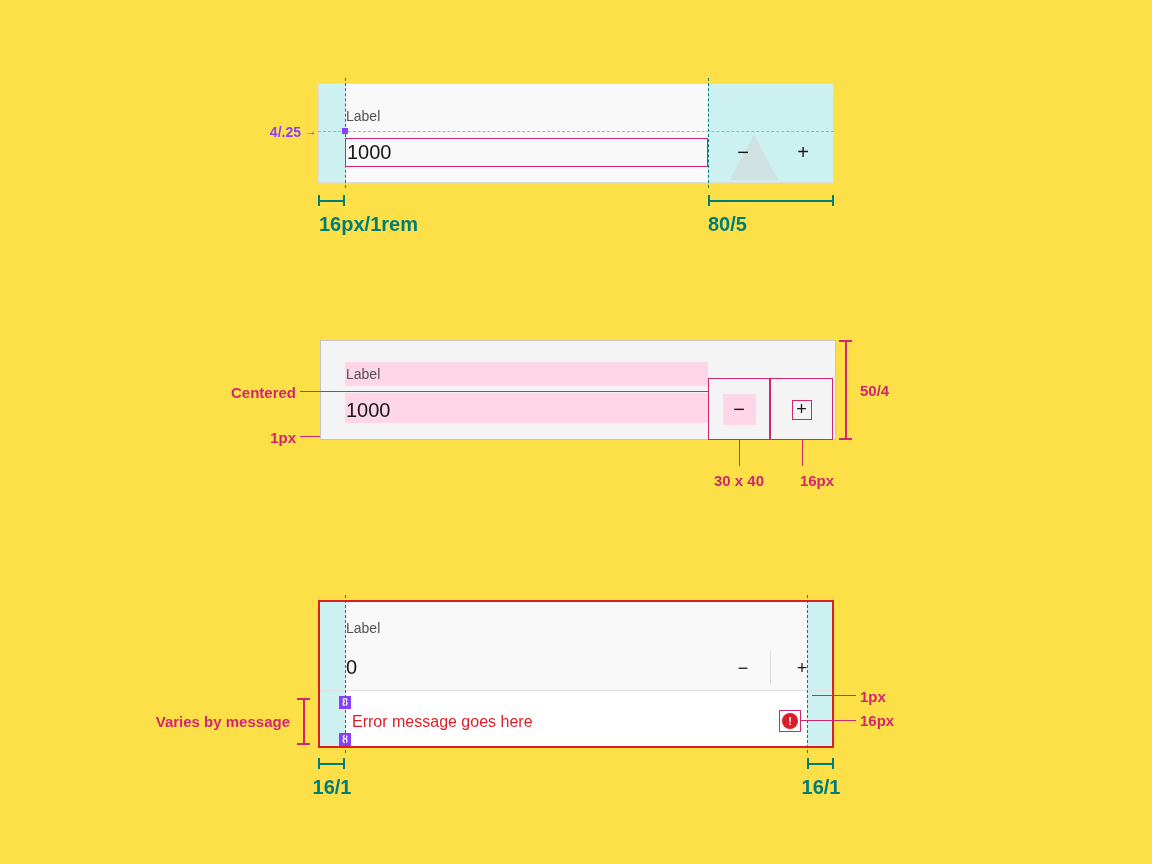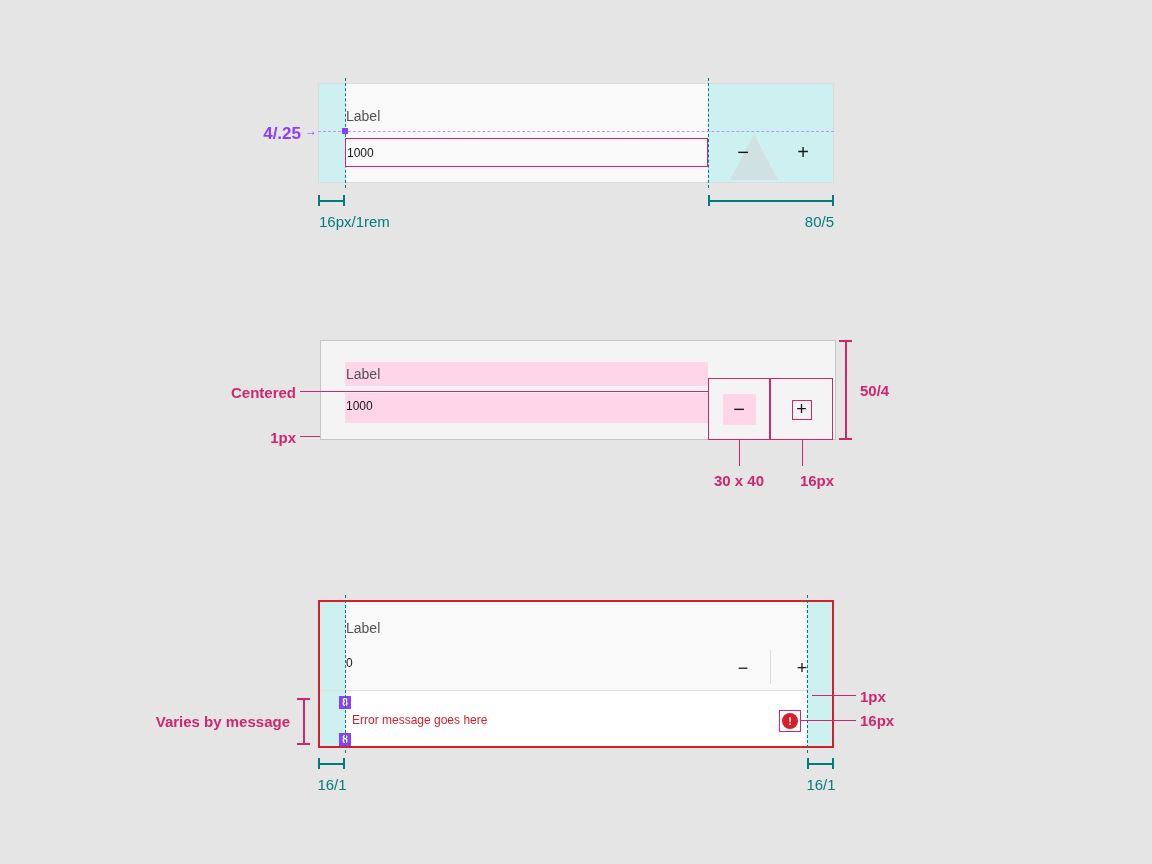--- a/index.html
+++ b/index.html
@@ -4,37 +4,37 @@
 <style>
   :root{
     --teal-fill:#cdf1f1; --teal-line:#007d79; --magenta:#d02670;
     --purple:#8a3ffc; --purple-light:#be95ff; --red:#da1e28;
     --pink:#ffd6e8; --field-bg:#f4f4f4; --field-bg-light:#f9f9f9;
     --border-gray:#c6c6c6; --divider:#e0e0e0; --label-gray:#525252;
     --text-dark:#161616; --triangle-gray:#d4d4d4;
   }
   *{margin:0;padding:0;box-sizing:border-box;}
   body{background:#fff;}
-  .canvas{position:relative;width:1152px;height:864px;background:#e5e5e5;
+  .canvas{position:relative;width:1152px;height:864px;background:#fde047;
           font-family:"Liberation Sans",sans-serif;overflow:hidden;}
   .abs{position:absolute;}
   .spec{position:absolute;}
   .label-text{font-size:14px;color:var(--label-gray);white-space:nowrap;}
-  .value-text{font-size:12px;color:var(--text-dark);white-space:nowrap;}
+  .value-text{font-size:20px;color:var(--text-dark);white-space:nowrap;}
   .glyph{display:flex;align-items:center;justify-content:center;font-size:20px;color:var(--text-dark);}
   .teal-fill{background:var(--teal-fill);}
   .dash-v{width:0;border-left:1px dashed var(--teal-line);}
   .dash-h-purple{height:0;border-top:1px dashed var(--purple-light);}
   .bracket-h{border-left:2px solid var(--teal-line);border-right:2px solid var(--teal-line);}
   .bracket-h::before{content:"";position:absolute;left:0;right:0;top:50%;margin-top:-1px;border-top:2px solid var(--teal-line);}
   .bracket-v-mag{border-top:2px solid var(--magenta);border-bottom:2px solid var(--magenta);}
   .bracket-v-mag::before{content:"";position:absolute;top:0;bottom:0;left:50%;margin-left:-1px;border-left:2px solid var(--magenta);}
-  .teal-label{color:var(--teal-line);font-weight:normal;font-size:15px;white-space:nowrap;}
+  .teal-label{color:var(--teal-line);font-weight:bold;font-size:20px;white-space:nowrap;}
   .mag-label{color:var(--magenta);font-weight:bold;font-size:15px;white-space:nowrap;}
-  .purple-label{color:var(--purple);font-weight:bold;font-size:17px;white-space:nowrap;}
+  .purple-label{color:var(--purple);font-weight:bold;font-size:14px;white-space:nowrap;}
   .mag-hline{height:0;border-top:1px solid var(--magenta);}
   .mag-vline{width:0;border-left:1px solid var(--magenta);}
   .triangle{clip-path:polygon(50% 0,100% 100%,0 100%);background:var(--triangle-gray);opacity:.55;}
   .spacer-badge{background:var(--purple);color:#fff;font-size:10px;font-weight:bold;
                 display:flex;align-items:center;justify-content:center;}
   .error-circle{width:16px;height:16px;border-radius:50%;background:var(--red);color:#fff;
                 font-size:11px;font-weight:bold;display:flex;align-items:center;justify-content:center;}
 </style>
 </head>
 <body>
@@ -58,21 +58,21 @@
       <span>−</span>
     </div>
     <div class="abs glyph" style="left:465px;top:55px;width:40px;height:29px;">
       <span>+</span>
     </div>
     <div class="abs purple-label" style="left:-75px;top:41px;width:58px;text-align:right;">4/.25</div>
     <div class="abs purple-label" style="left:-13px;top:41px;font-size:12px;">→</div>
     <div class="abs bracket-h" style="left:0;top:112px;width:27px;height:11px;"></div>
     <div class="abs teal-label" style="left:1px;top:130px;">16px/1rem</div>
     <div class="abs bracket-h" style="left:390px;top:112px;width:126px;height:11px;"></div>
-    <div class="abs teal-label" style="left:390px;top:130px;width:126px;text-align:right;">80/5</div>
+    <div class="abs teal-label" style="left:390px;top:130px;width:126px;text-align:left;">80/5</div>
   </section>
 
   <section class="spec" style="left:320px;top:340px;width:516px;height:150px;">
     <div class="abs" style="left:0;top:0;width:516px;height:100px;background:var(--field-bg);border:1px solid var(--border-gray);"></div>
     <div class="abs" style="left:25px;top:22px;width:363px;height:24px;background:var(--pink);"></div>
     <div class="abs label-text" style="left:26px;top:26px;">Label</div>
     <div class="abs" style="left:25px;top:53px;width:363px;height:30px;background:var(--pink);"></div>
     <div class="abs value-text" style="left:26px;top:59px;">1000</div>
     <div class="abs" style="left:388px;top:38px;width:62px;height:62px;border:1px solid var(--magenta);">
       <div class="abs" style="left:14px;top:15px;width:33px;height:31px;background:var(--pink);"></div>
@@ -104,21 +104,21 @@
       <div class="abs value-text" style="left:26px;top:54px;">0</div>
       <div class="abs glyph" style="left:403px;top:52px;width:40px;height:28px;font-size:18px;">
         <span>−</span>
       </div>
       <div class="abs" style="left:450px;top:48px;height:34px;width:0;border-left:1px solid #dcdcdc;"></div>
       <div class="abs glyph" style="left:462px;top:52px;width:40px;height:28px;font-size:18px;">
         <span>+</span>
       </div>
       <div class="abs spacer-badge" style="left:19px;top:94px;width:12px;height:13px;">8</div>
       <div class="abs spacer-badge" style="left:19px;top:131px;width:12px;height:13px;">8</div>
-      <div class="abs" style="left:32px;top:111px;font-size:12px;color:var(--red);white-space:nowrap;">Error message goes here</div>
+      <div class="abs" style="left:32px;top:111px;font-size:16px;color:var(--red);white-space:nowrap;">Error message goes here</div>
       <div class="abs" style="left:459px;top:108px;width:22px;height:22px;border:1px solid var(--magenta);display:flex;align-items:center;justify-content:center;">
         <div class="error-circle">!</div>
       </div>
     </div>
     <div class="abs dash-v" style="left:27px;top:-5px;height:158px;"></div>
     <div class="abs dash-v" style="left:489px;top:-5px;height:158px;"></div>
     <div class="abs mag-hline" style="left:494px;top:95px;width:44px;"></div>
     <div class="abs mag-label" style="left:542px;top:88px;">1px</div>
     <div class="abs mag-hline" style="left:483px;top:120px;width:55px;"></div>
     <div class="abs mag-label" style="left:542px;top:112px;">16px</div>

